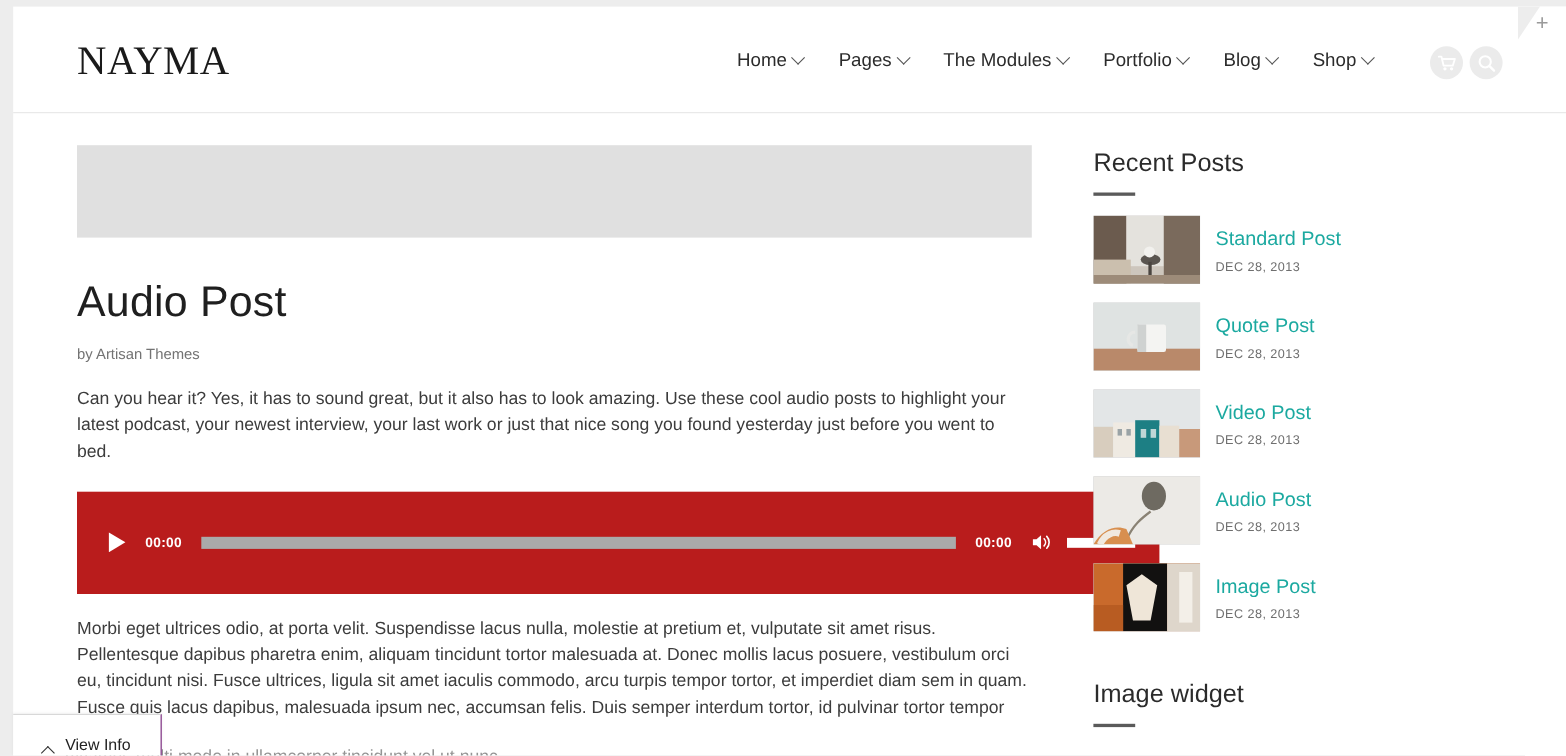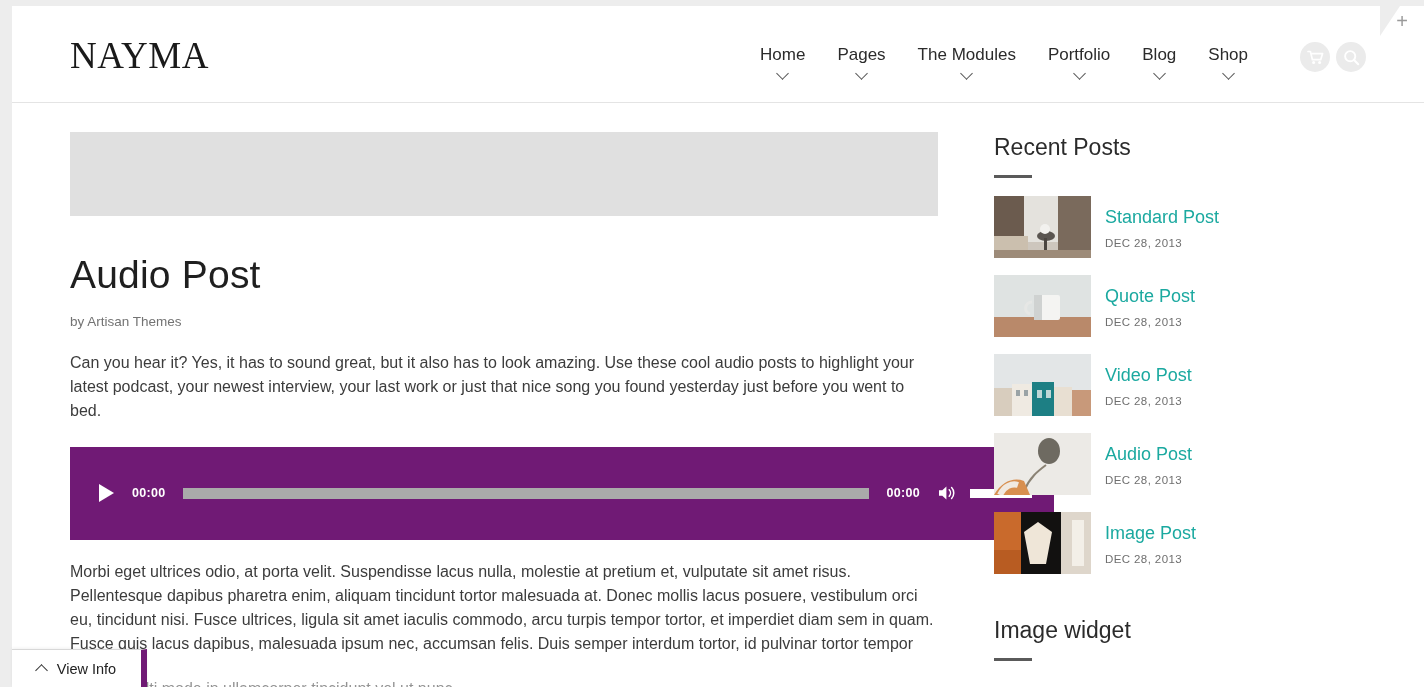--- a/index.html
+++ b/index.html
@@ -59,21 +59,20 @@
   .nav-item {
     display: flex;
     align-items: center;
     gap: 6px;
     padding: 0 16px;
     font-size: 17px;
     color: #2b2b2b;
     cursor: pointer;
     white-space: nowrap;
     line-height: 22px;
-    flex-direction: column;
   }
   .chev {
     display: inline-block;
     width: 9px; height: 9px;
     border-right: 1.6px solid #555;
     border-bottom: 1.6px solid #555;
     transform: translateY(-3px) rotate(45deg);
   }
 
   .header-icons {
@@ -157,21 +156,21 @@
     margin-top: 20px;
     font-size: 16px;
     color: #3c3c3c;
     line-height: 24px;
   }
 
   
   .audio-player {
     margin-top: 24px;
     width: 984px; height: 93px;
-    background: #701a75;
+    background: #b91c1c;
     position: relative;
   }
   .audio-controls {
     position: absolute;
     left: 0; right: 0;
     top: 28px;
     height: 36px;
     display: flex;
     align-items: center;
     padding: 0 22px 0 26px;
@@ -284,23 +283,23 @@
 
   .widget-spacer { height: 24px; }
 
   
   .view-info {
     position: absolute;
     left: 12px; bottom: 0;
     width: 135px; height: 38px;
     background: #ffffff;
     border-top: 1px solid #d8d8d8;
-    border-right: 6px solid #701a75;
-    display: flex;
-    align-items: center;
+    border-right: 1px solid #701a75;
+    display: flex;
+    align-items: flex-end;
     justify-content: center;
     gap: 11px;
     cursor: pointer;
     z-index: 30;
     box-shadow: 0 -1px 3px rgba(0,0,0,0.06);
   }
   .view-info-label {
     font-size: 14.5px;
     color: #222;
     line-height: 18px;

